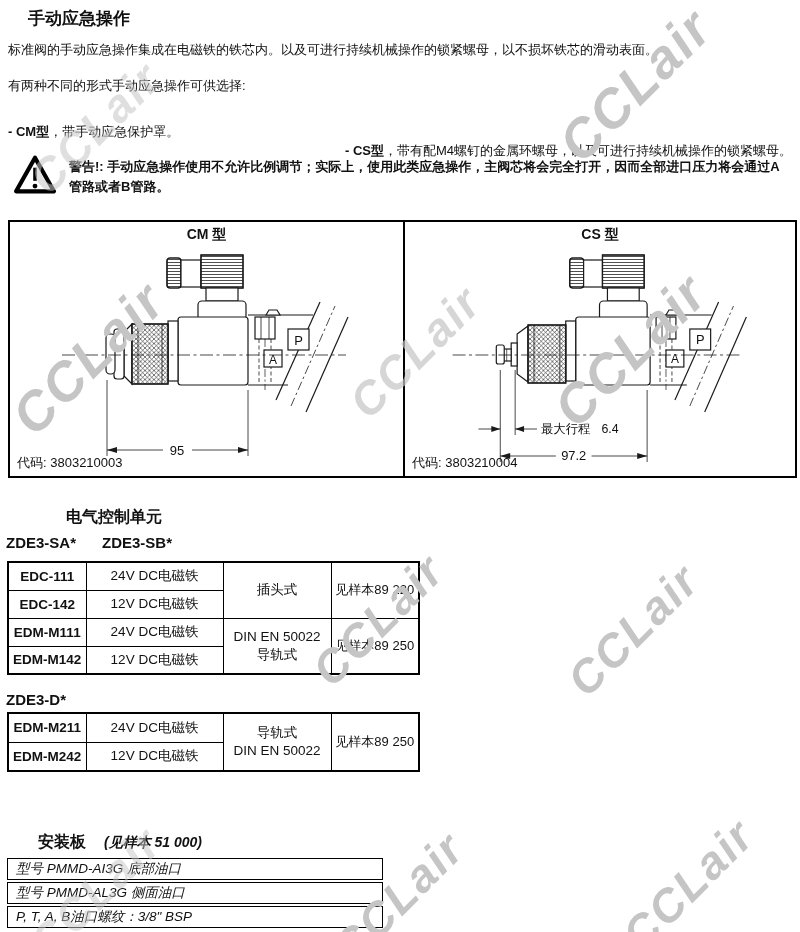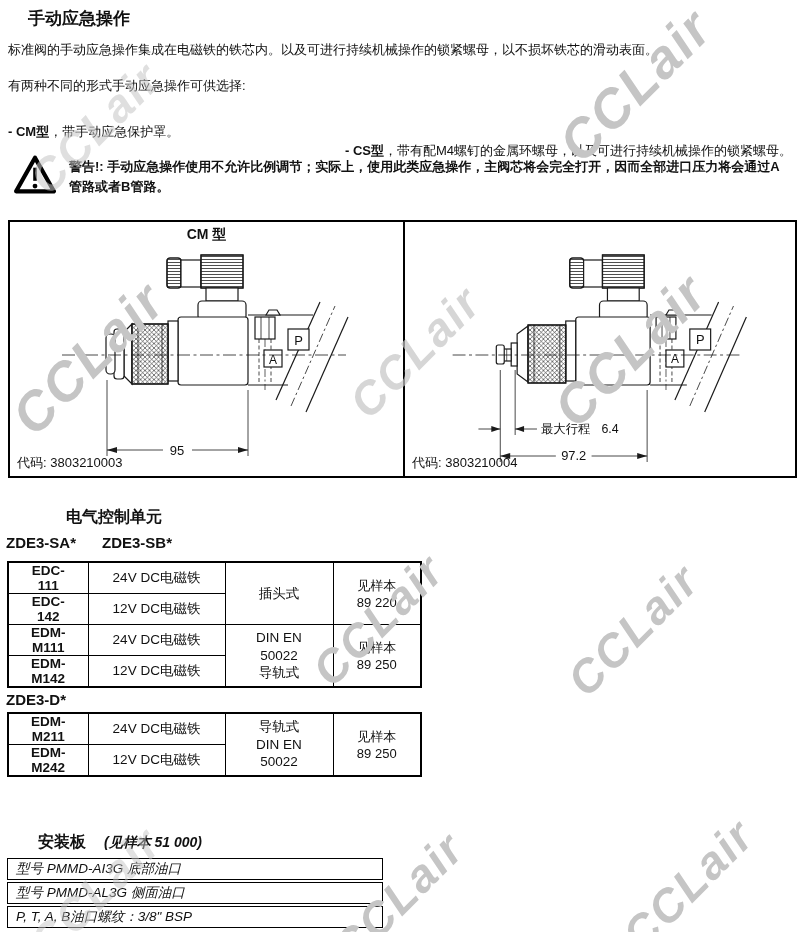--- a/index.html
+++ b/index.html
@@ -47,21 +47,21 @@
   .diagram-title { position:absolute; top:4px; left:0; width:100%; text-align:center; font-size:14px; font-weight:bold; z-index:2; }
   .diagram-caption { position:absolute; left:7px; bottom:4px; font-size:13px; z-index:2; }
   .valve-svg { position:absolute; left:0; top:0; width:100%; height:100%; }
   .valve-svg text { font-family:"Liberation Sans", sans-serif; }
   
   .sec-h { font-size:16px; font-weight:bold; }
   .elec-h { left:38px; top:507px;margin-left:28px; }
   .series-row { left:6px; top:534px; font-size:15px; font-weight:bold; }
   .series-row span { margin-right:26px; }
   table.spec { position:absolute; z-index:1; border-collapse:collapse; border:2px solid #000; font-size:13.5px; text-align:center; }
-  table.spec td { border:1px solid #000; padding:0 22px; }
+  table.spec td { border:1px solid #000; padding:0 3px; }
   .t1 { left:7px; top:561px; }
   .t1 td { height:28px; }
   .t2 { left:7px; top:712px; }
   .t2 td { height:29px; }
   td.c-model { width:78px; font-weight:bold; }
   td.c-coil  { width:137px; }
   td.c-type  { width:108px; line-height:1.3; }
   td.c-ref   { width:88px; font-size:13px; }
   .zde3d-h { left:6px; top:691px; font-size:15px; font-weight:bold; }
   
@@ -159,20 +159,21 @@
           <rect x="153" y="220" width="29" height="16" fill="#fff" stroke="none"></rect>
         </g>
         <text x="167" y="233" text-anchor="middle" font-size="13" fill="#111">95</text>
         <text x="288.5" y="122.5" text-anchor="middle" font-size="13" fill="#111">P</text>
         <text x="263" y="141.5" text-anchor="middle" font-size="12" fill="#111">A</text>
       </svg>
       <div class="diagram-caption">代码: 3803210003</div>
     </div>
 
     <div class="diagram-cell">
+      <div class="diagram-title">CS 型</div>
       <svg class="valve-svg" viewBox="0 0 393 254" preserveAspectRatio="none">
         <g stroke="#1a1a1a" stroke-width="1.2" fill="none">
           <rect x="166" y="36" width="14" height="30" rx="3" fill="#fff"></rect>
           <rect x="166" y="36" width="14" height="30" rx="3" fill="url(#ribPat)"></rect>
           <rect x="180" y="38" width="19" height="27" fill="#fff"></rect>
           <rect x="199" y="33" width="42" height="33" fill="#fff"></rect>
           <rect x="199" y="33" width="42" height="33" fill="url(#ribPat)"></rect>
           <rect x="204" y="66" width="32" height="13" fill="#fff"></rect>
           <rect x="196" y="79" width="48" height="19" rx="4" fill="#fff"></rect>
           <rect x="172" y="95" width="75" height="68" rx="3" fill="#fff"></rect>

